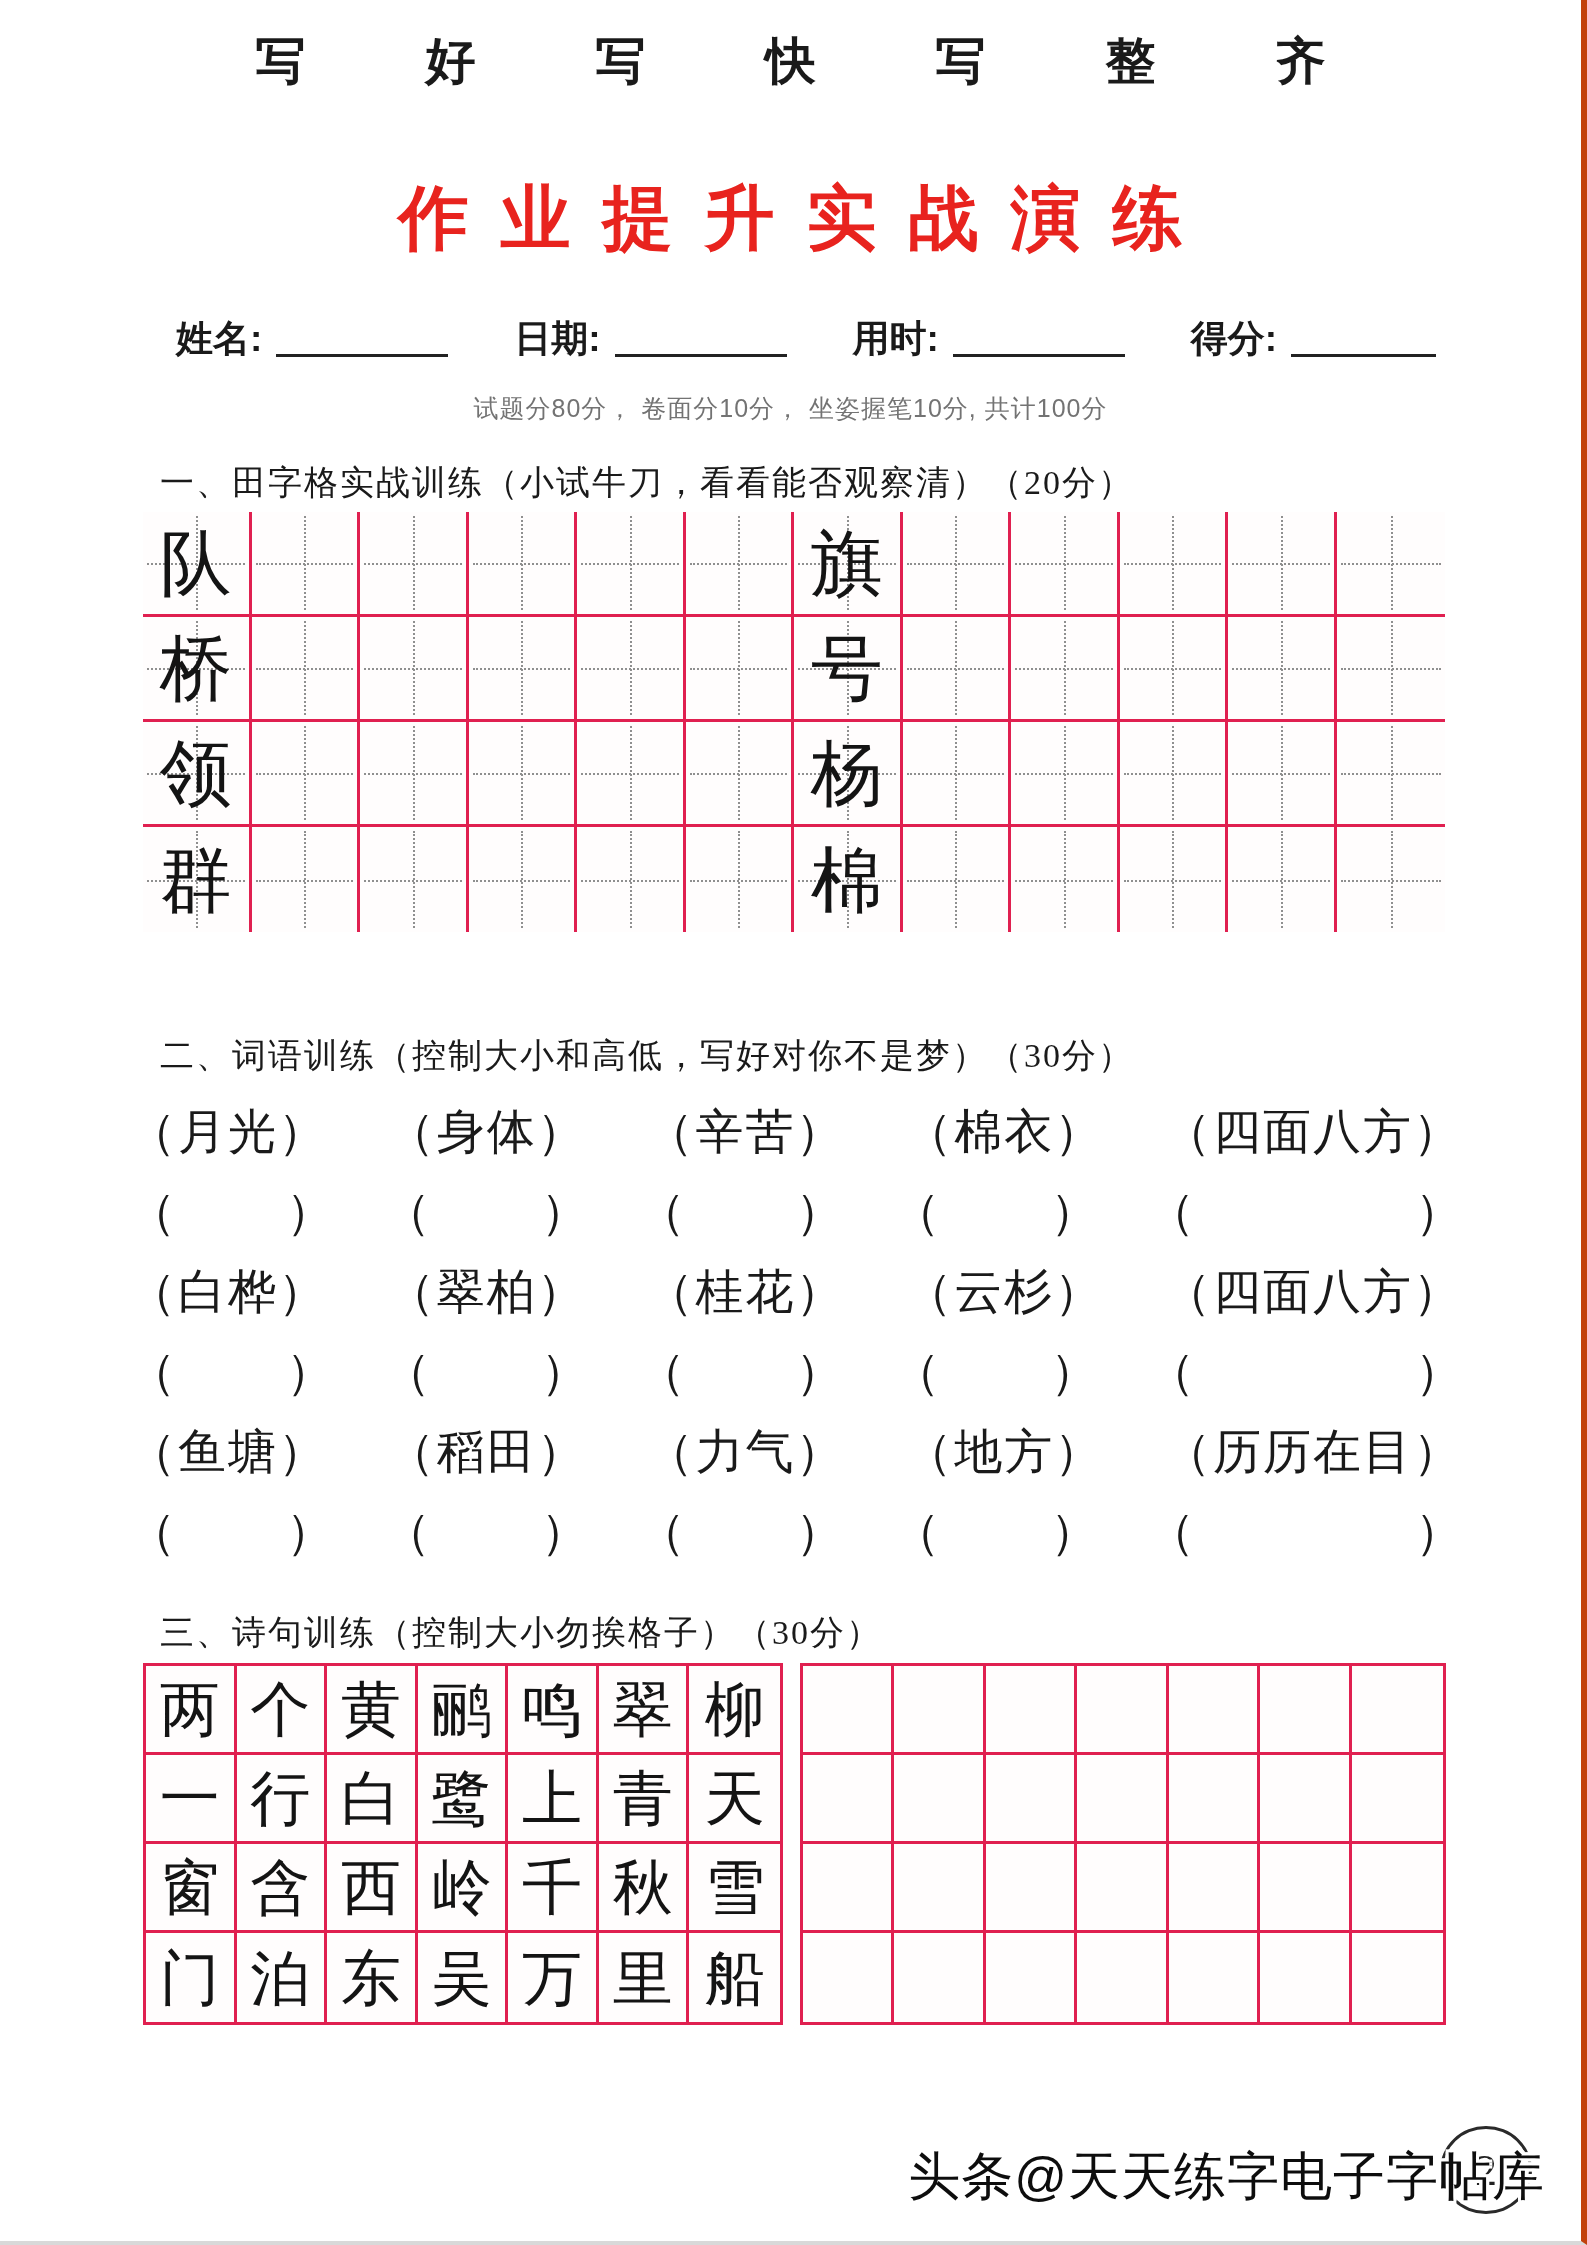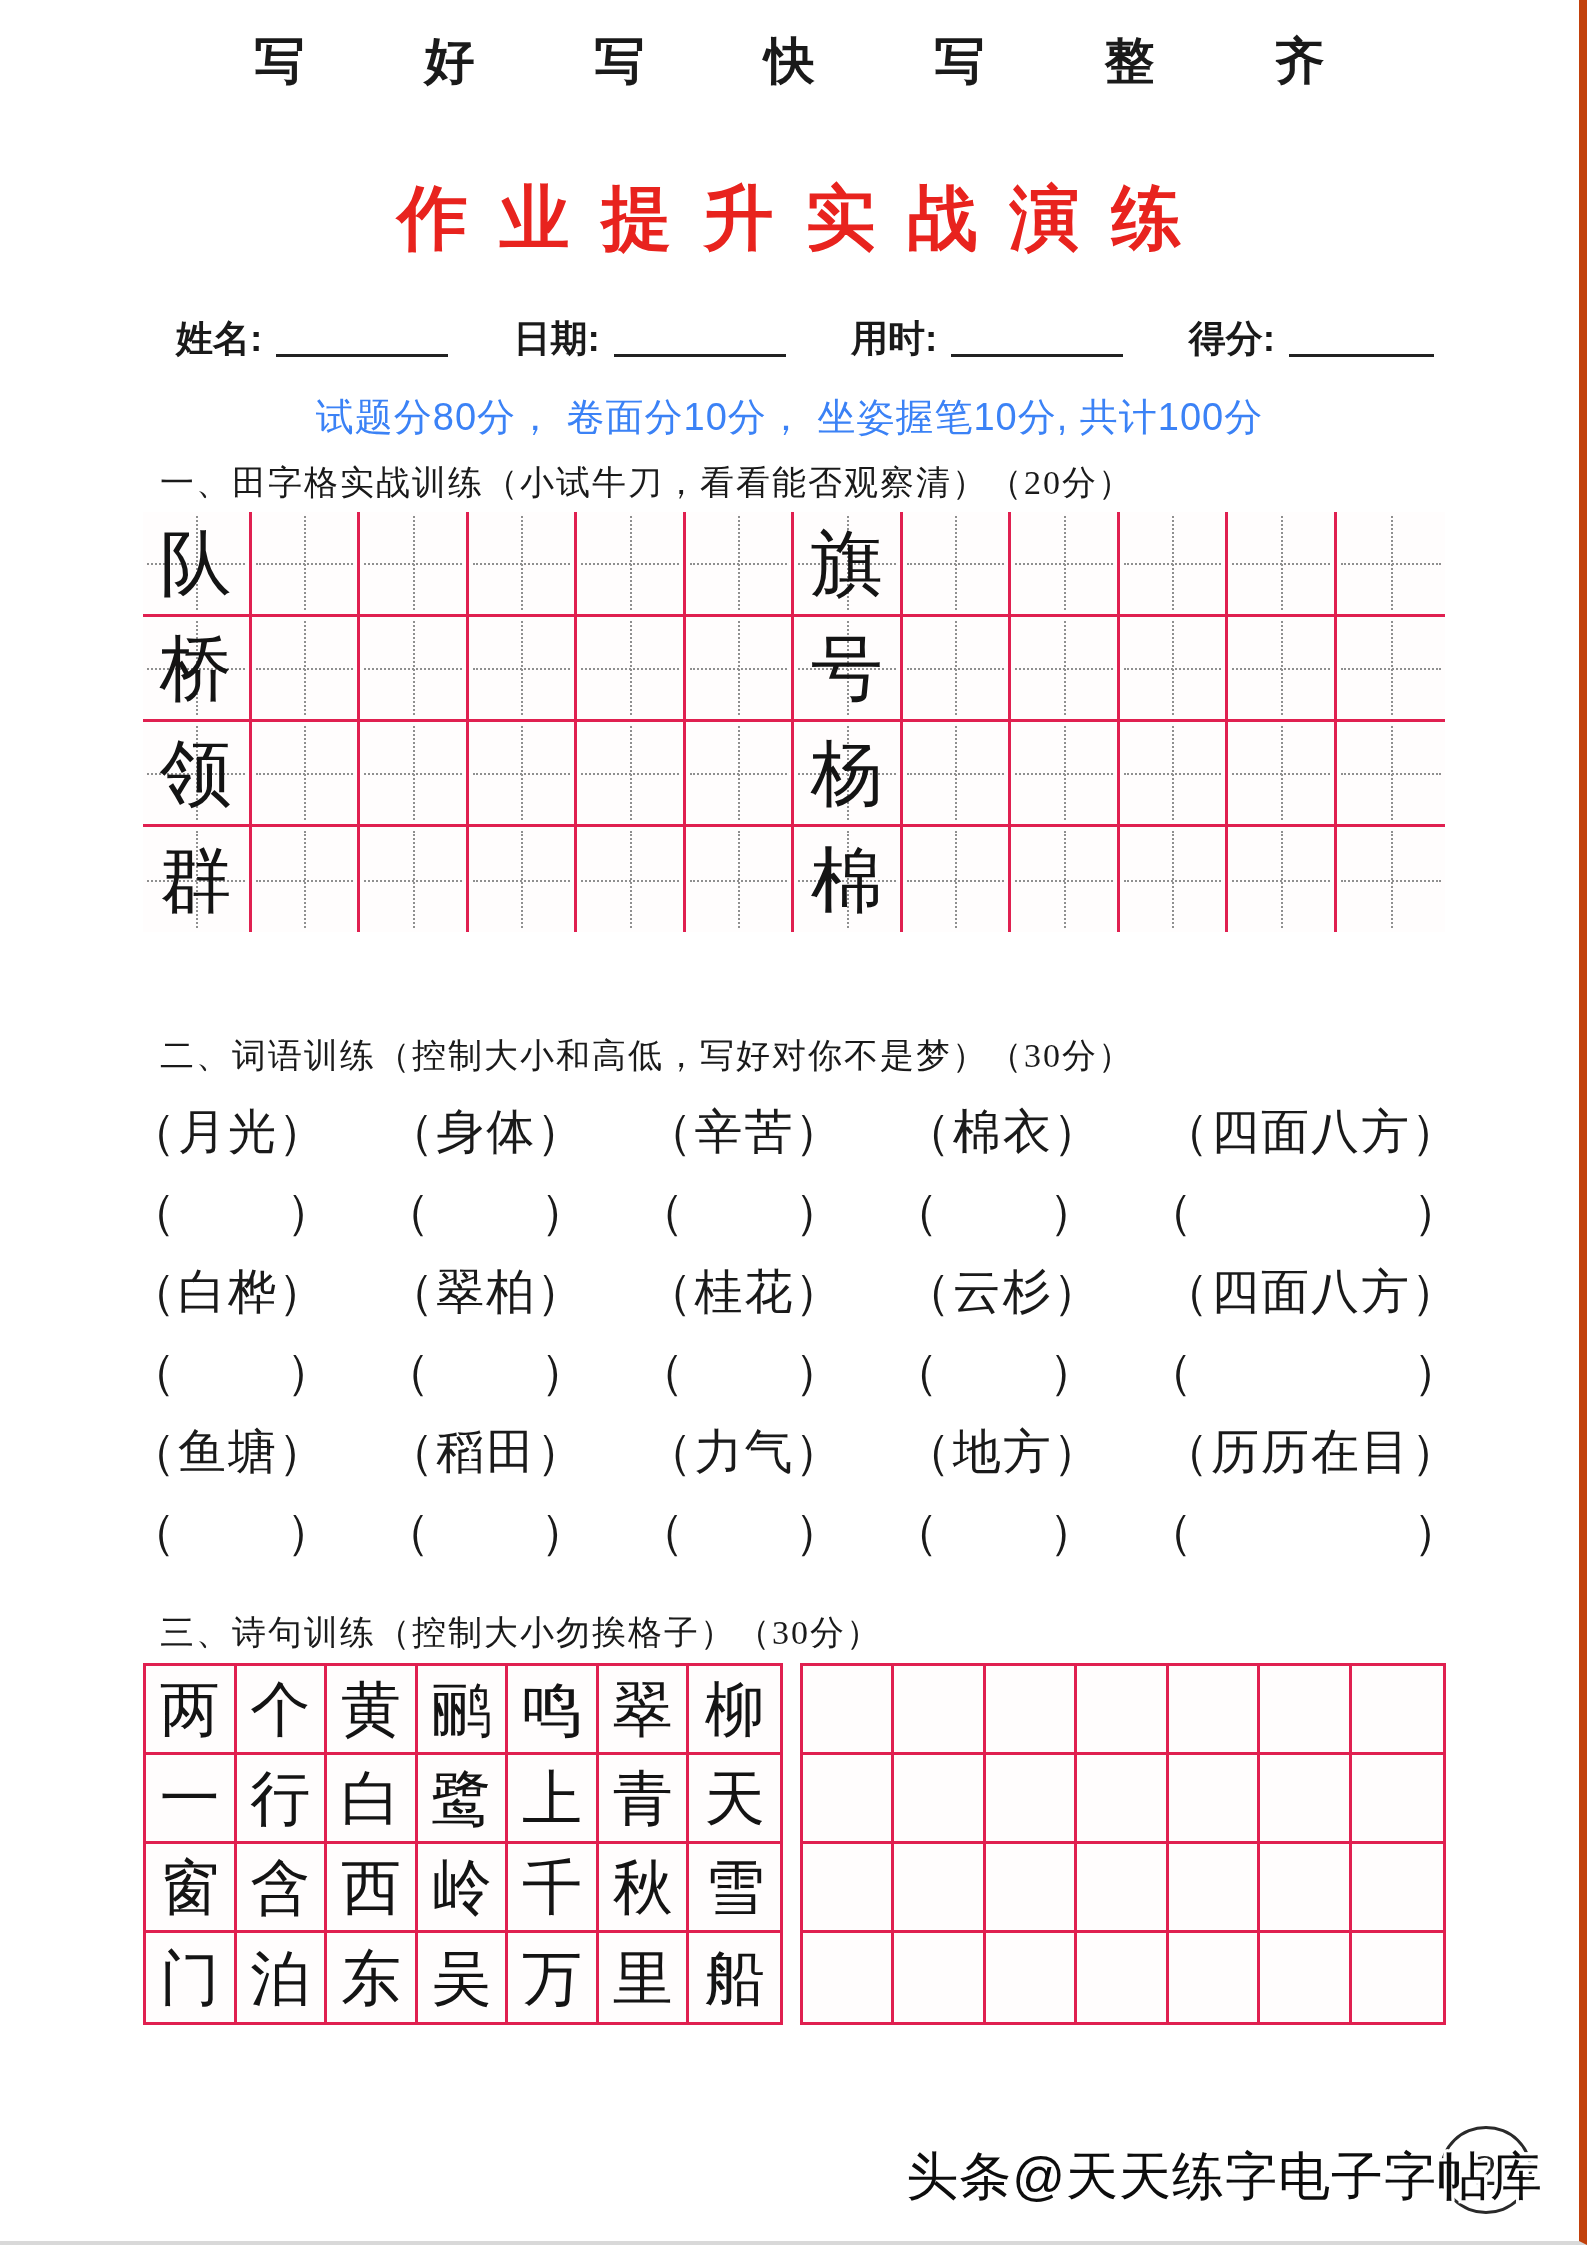--- a/index.html
+++ b/index.html
@@ -1,21 +1,21 @@
 <!DOCTYPE html>
 <html style="--red: #e02050;"><head>
 <meta charset="utf-8">
 <style>
   html,body{margin:0;padding:0;background:#e9e9e9;}
   .page{
     position:relative;
     width:1587px;height:2245px;
     margin:0 auto;
     background:#ffffff;
-    border-right:8px solid #c2410c;
+    border-right:6px solid #c2410c;
     border-bottom:4px solid #d9d9d9;
     box-sizing:border-box;
     overflow:hidden;
     font-family:"Liberation Serif","DejaVu Serif",serif;
     color:#1a1a1a;
   }
   
   .motto{
     position:absolute;top:28px;left:50%;transform:translateX(-50%);
     font-size:50px;font-weight:700;letter-spacing:120px;margin-left:60px;
@@ -38,21 +38,21 @@
     font-family:"Liberation Sans","DejaVu Sans",sans-serif;
     font-weight:700;font-size:37px;line-height:1;
   }
   .field .line{
     width:172px;height:36px;margin-left:14px;
     border-bottom:3px solid #222;
   }
   .field:last-child .line{width:145px;}
   .score-note{
     position:absolute;top:392px;left:0;width:100%;
-    text-align:center;font-size:38px;color:#3b82f6;
+    text-align:center;font-size:25px;color:#737373;
     font-family:"Liberation Sans","DejaVu Sans",sans-serif;
     font-weight:400;letter-spacing:1px;
   }
   
   .sec-heading{
     position:absolute;left:160px;
     font-size:34px;font-weight:500;letter-spacing:2px;
     font-family:"Liberation Serif","DejaVu Serif",serif;
   }
   #sec1-heading{top:460px;}

